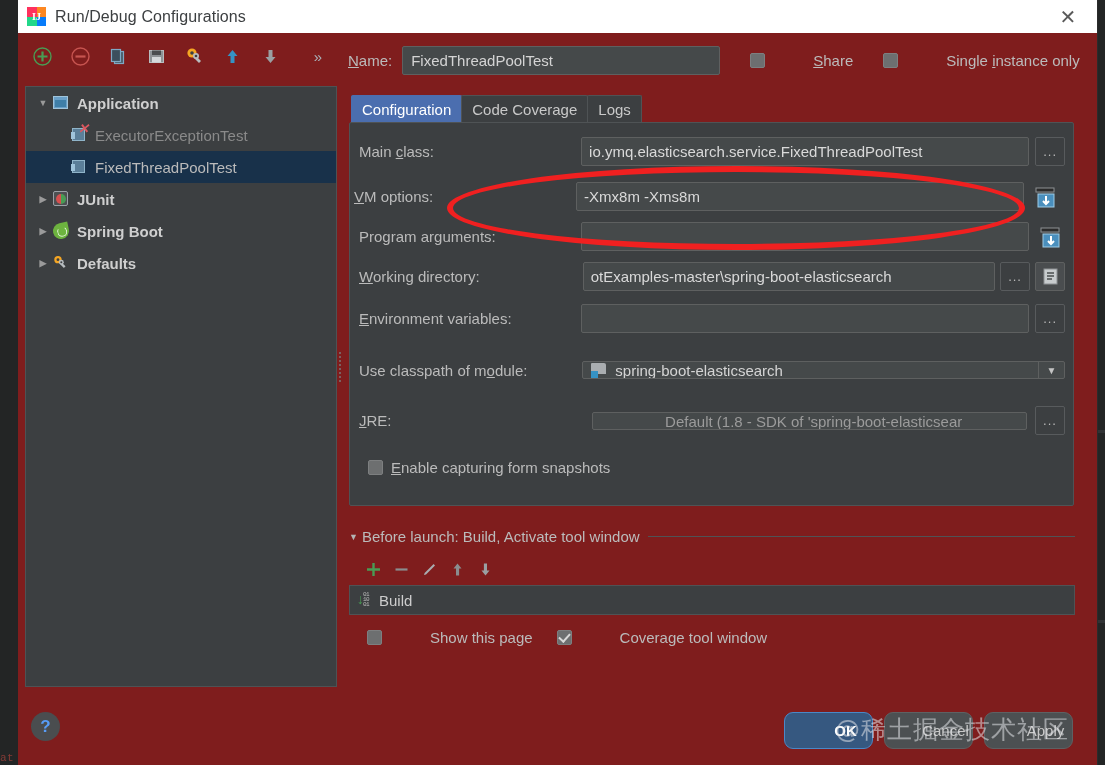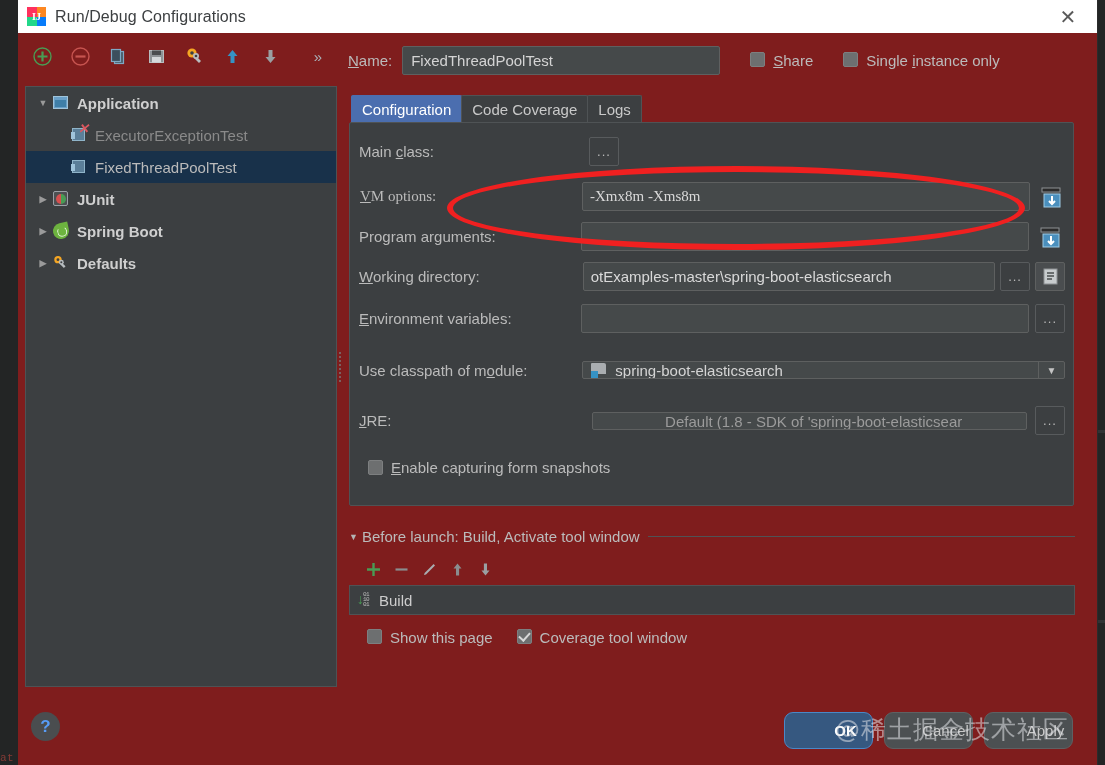--- a/index.html
+++ b/index.html
@@ -71,21 +71,21 @@
     display: flex; align-items: center; height: 31px;
   }
   .lbl { color: #bbbbbb; font-size: 15px; white-space: nowrap; }
   .u { text-decoration: underline; }
   #name-input {
     width: 318px; height: 29px; margin-left: 10px;
     background: #45494a; border: 1px solid #5e6060; border-radius: 2px;
     color: #d4d4d4; font-size: 15px; padding: 0 8px; line-height: 27px;
     font-family: "Liberation Sans", sans-serif;
   }
-  .cb-row { display: flex; align-items: flex-start; margin-left: 30px; }
+  .cb-row { display: flex; align-items: center; margin-left: 30px; gap: 40px; }
   .cbx {
     width: 15px; height: 15px; background: #6d6f70;
     border: 1px solid #7d7f80; border-radius: 2px; margin-right: 8px;
     flex: 0 0 15px; position: relative; cursor: pointer;
   }
   .cbx.checked::after {
     content: ""; position: absolute; left: 3px; top: 0px;
     width: 5px; height: 9px; border: solid #d8d8d8;
     border-width: 0 2px 2px 0; transform: rotate(42deg);
   }
@@ -363,24 +363,25 @@
     <div id="tabs">
       <div class="tab active">Configuration</div>
       <div class="tab">Code Coverage</div>
       <div class="tab">Logs</div>
     </div>
 
     <div id="card">
 
       <div class="frow" style="left:9px; top:14px; width:706px;">
         <span class="lbl" style="width:224px;">Main <span class="u">c</span>lass:</span>
+        <div class="finput" style="width:452px;">io.ymq.elasticsearch.service.FixedThreadPoolTest</div>
         <div class="btn-sq flat" style="margin-left:6px;">...</div>
       </div>
 
-      <div class="frow" style="left:10px; top:59px; width:706px;font-family:Liberation Serif, serif;">
+      <div class="frow" style="left:4px; top:59px; width:706px;">
         <span class="lbl" style="width:224px;"><span class="u">V</span>M options:</span>
         <div class="finput" style="width:452px;">-Xmx8m -Xms8m</div>
         <div class="btn-expand" style="margin-left:6px;">
           <svg width="24" height="24" viewBox="0 0 24 24">
               <rect x="3" y="3" width="18" height="4" fill="#2b2b2b" stroke="#8d9194"></rect>
               <rect x="5" y="9" width="16" height="13" fill="#4a8fbd" stroke="#9ecce6"></rect>
               <path d="M13 11v7M10 16l3 3 3-3" stroke="#ffffff" stroke-width="2" fill="none"></path>
             </svg>
         </div>
       </div>

